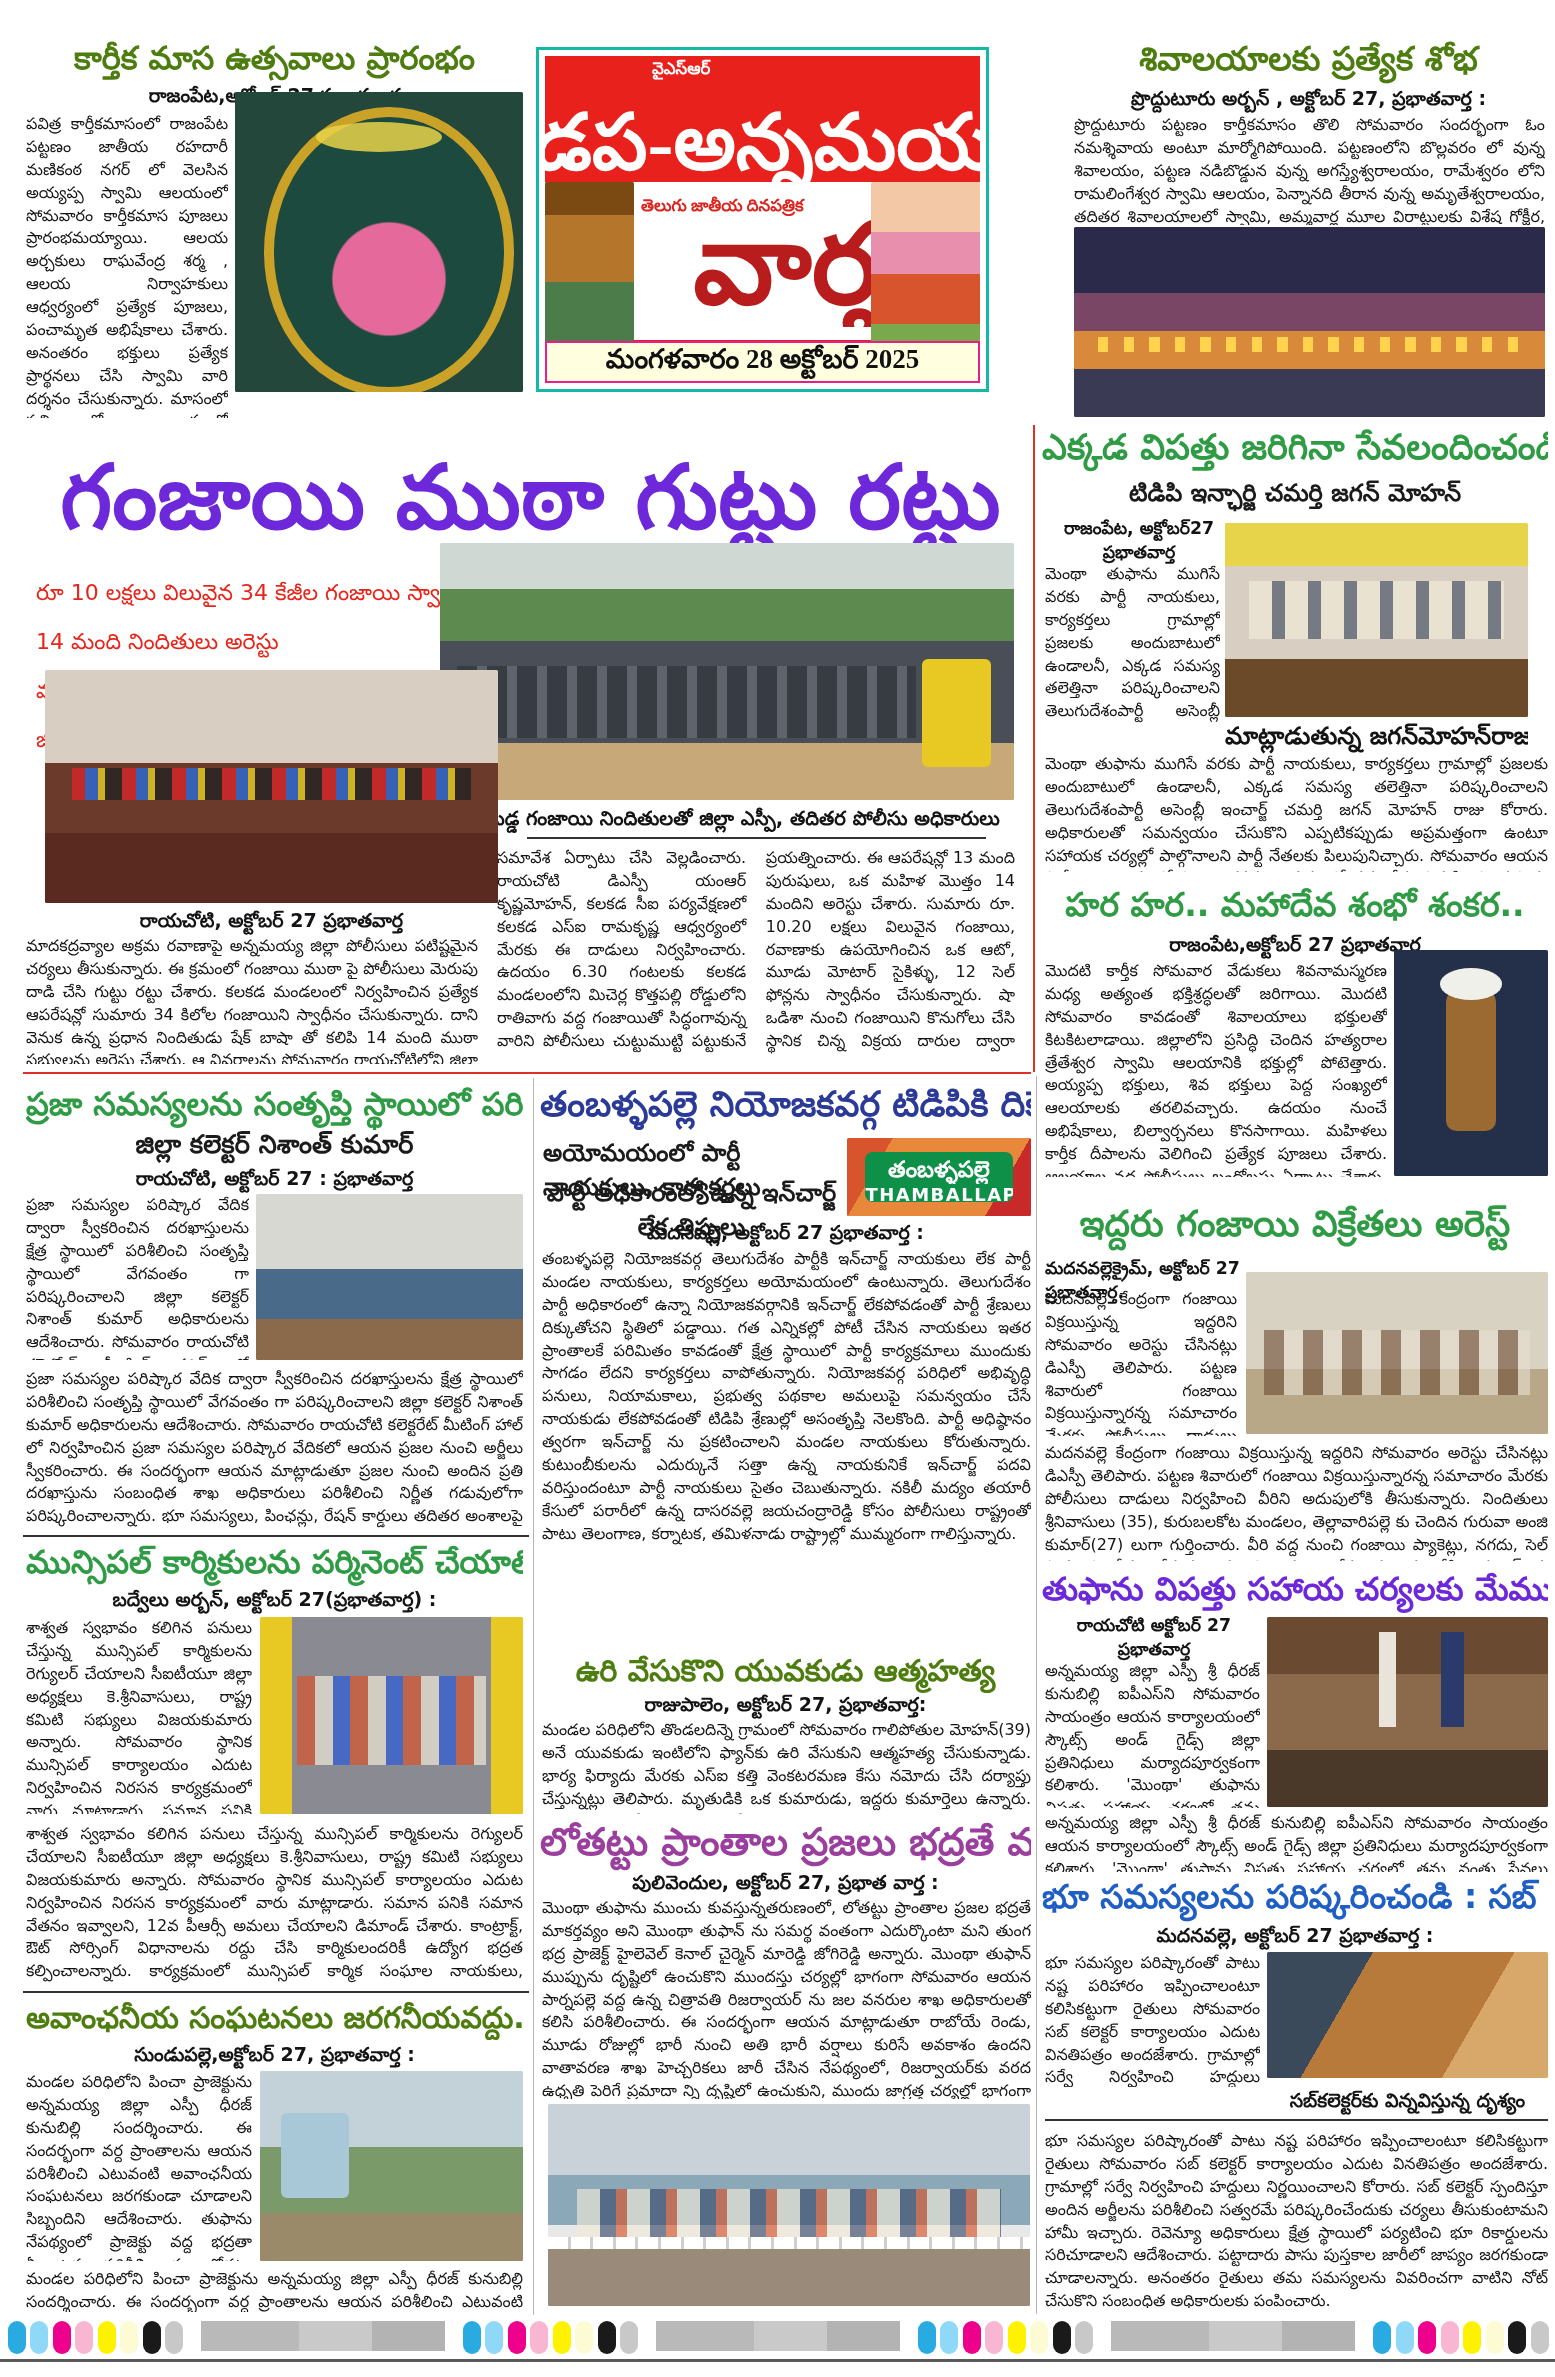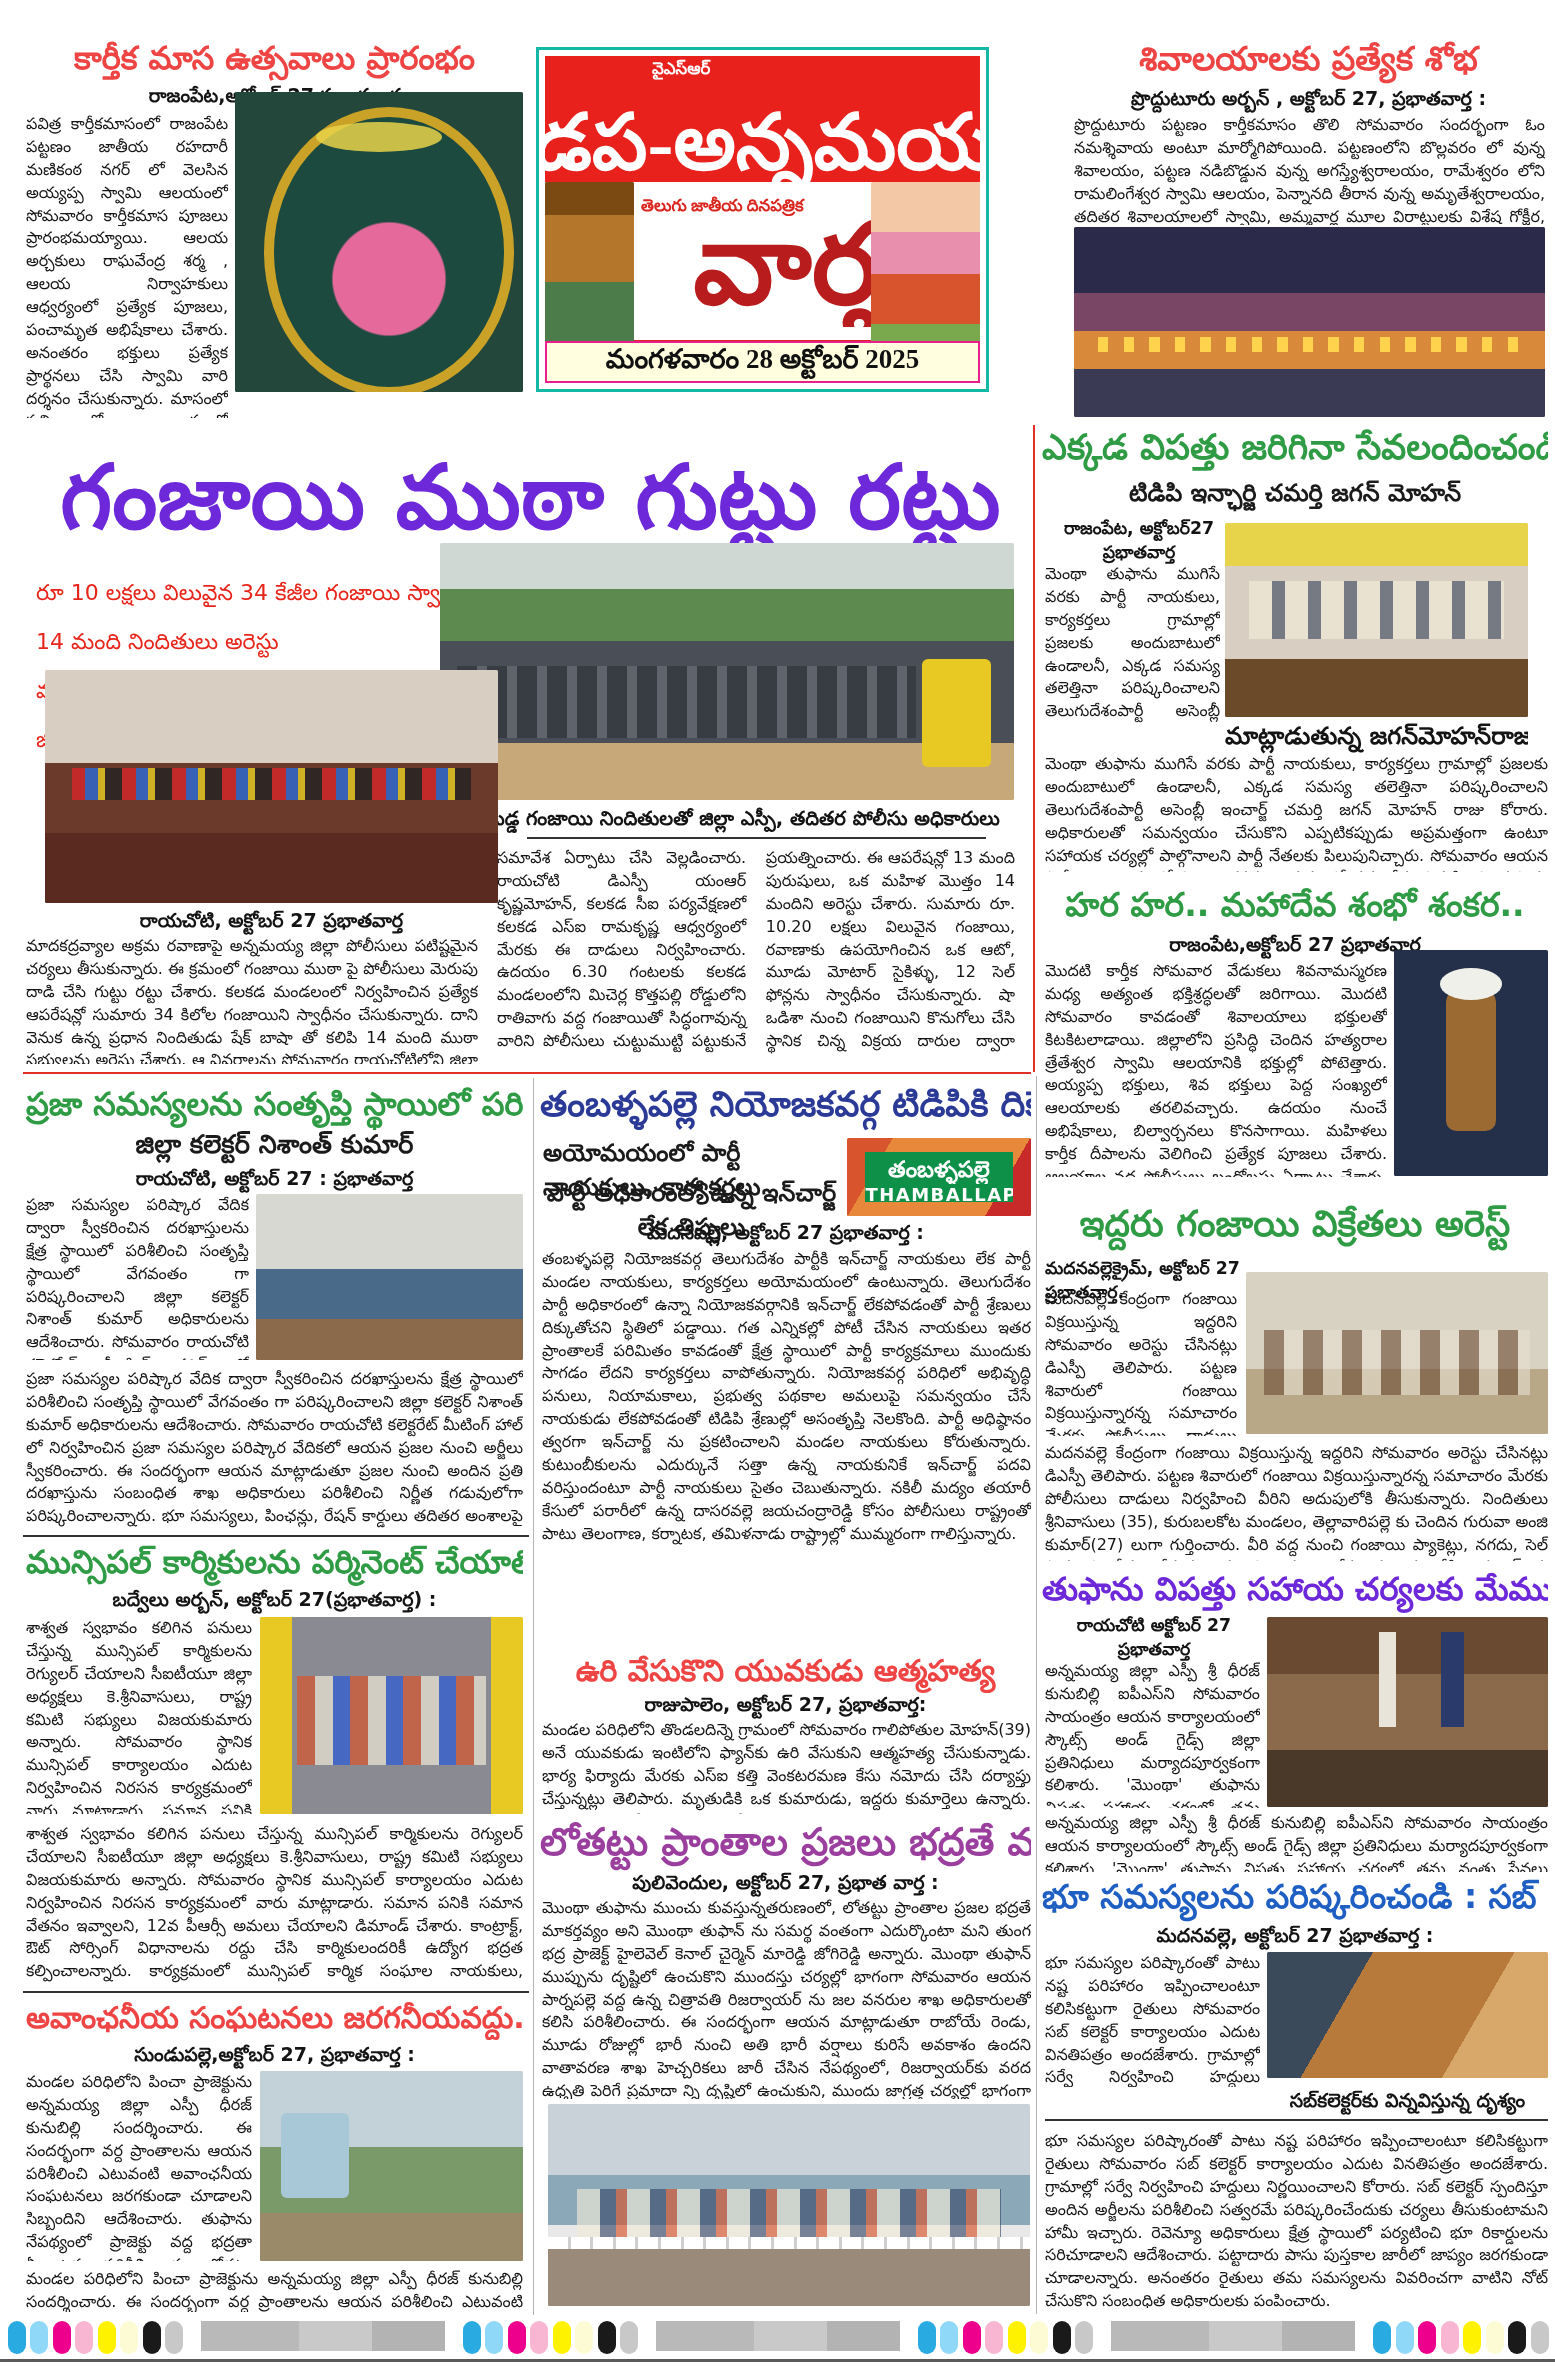--- a/index.html
+++ b/index.html
@@ -1,20 +1,20 @@
 <!DOCTYPE html>
 <html style="font-size:12px"><head>
 <meta charset="utf-8">
 <style>
   html,body{margin:0;padding:0;background:#e9e9e9;}
   #page{position:relative;width:1556px;height:2377px;background:#ffffff;margin:0 auto;overflow:hidden;
         font-family:"DejaVu Sans","Liberation Sans",sans-serif;color:#111;}
   .abs{position:absolute;}
   .headline{font-weight:bold;text-align:center;overflow:hidden;white-space:nowrap;}
-  .hl-black{color:#ef4444;}
+  .hl-black{color:#4d7c0f;}
   .hl-red{color:#6d28d9;}
   .hl-green{color:#2f9c45;}
   .hl-blue{color:#2b3a96;}
   .hl-azure{color:#1f5fc4;}
   .hl-purple{color:#9a3f9e;}
   .subhead{font-weight:bold;text-align:center;color:#1b1b1b;overflow:hidden;white-space:nowrap;}
   .dateline{font-weight:bold;text-align:center;color:#141414;font-size:19px;overflow:hidden;white-space:nowrap;}
   .body-text{font-size:16px;line-height:1.43;text-align:justify;color:#151515;overflow:hidden;}
   .caption{font-weight:bold;text-align:center;color:#141414;font-size:19.6px;overflow:hidden;white-space:nowrap;}
   .deck-line{color:#e8251a;font-size:22px;font-weight:500;margin-bottom:18px;white-space:nowrap;overflow:hidden;}
@@ -30,21 +30,21 @@
   .mast-small{position:absolute;left:113px;top:9px;color:#fff;font-size:16.6px;font-weight:bold;z-index:3;}
   .mast-mid{position:absolute;left:6px;top:132px;right:6px;height:167px;background:#fff;}
   .mast-tagline{position:absolute;left:96px;top:13.5px;color:#d9251d;font-size:16.6px;font-weight:bold;white-space:nowrap;}
   .mast-name{position:absolute;left:83px;top:21px;width:316px;text-align:center;color:#b91c1c;font-weight:bold;font-size:113px;line-height:1.1;overflow:hidden;white-space:nowrap;}
   .mast-underline{position:absolute;left:89px;bottom:1.5px;width:301px;height:7.5px;background:#d9251d;}
   .mast-datebar{position:absolute;left:6px;bottom:6px;right:6px;height:42px;background:#ffffe0;border:2.3px solid #e91e8c;
             box-sizing:border-box;display:flex;align-items:center;justify-content:center;font-weight:bold;font-size:27px;color:#111;overflow:hidden;white-space:nowrap;}
   
   .ph-idol-frame{position:absolute;left:10%;top:5%;width:80%;height:90%;border:10.5px solid #c9a227;border-radius:50%;
                  background:radial-gradient(circle at 50% 60%, #e56a9b 0 28%, #1c4a3e 29%);}
-  .sign-board{position:absolute;left:10%;top:18%;width:80%;height:64%;background:#0f9048;border-radius:0;
+  .sign-board{position:absolute;left:10%;top:18%;width:80%;height:64%;background:#0f9048;border-radius:8px;
               color:#fff;text-align:center;font-weight:bold;overflow:hidden;}
   .sign-te{font-size:22.6px;line-height:1.3;margin-top:3px;white-space:nowrap;overflow:hidden;}
   .sign-en{font-size:18px;letter-spacing:1.5px;white-space:nowrap;overflow:hidden;}
   
   .regbar{position:absolute;left:0;top:2321px;width:1556px;height:36px;display:flex;align-items:flex-start;}
   .reg-group{display:flex;gap:4.5px;padding:0 7.5px;}
   .reg-dot{width:18px;height:33px;border-radius:9px 9px 9px 9px;}
   .reg-gray{height:30px;flex:1;background:linear-gradient(90deg,#b9b9b9 0 40%,#c9c9c9 40% 70%,#b3b3b3 70%);margin:0 10.5px;}
   .page-bottom-rule{position:absolute;left:0;top:2359px;width:1556px;height:3px;background:#5a5a5a;}
 </style>

